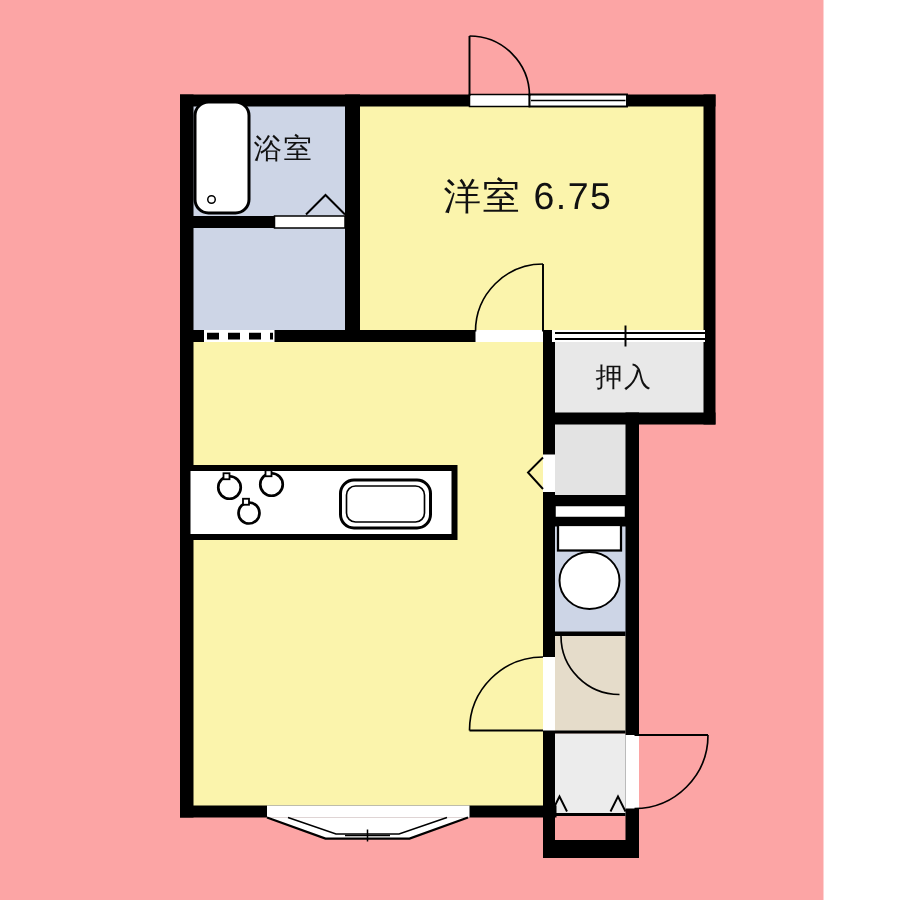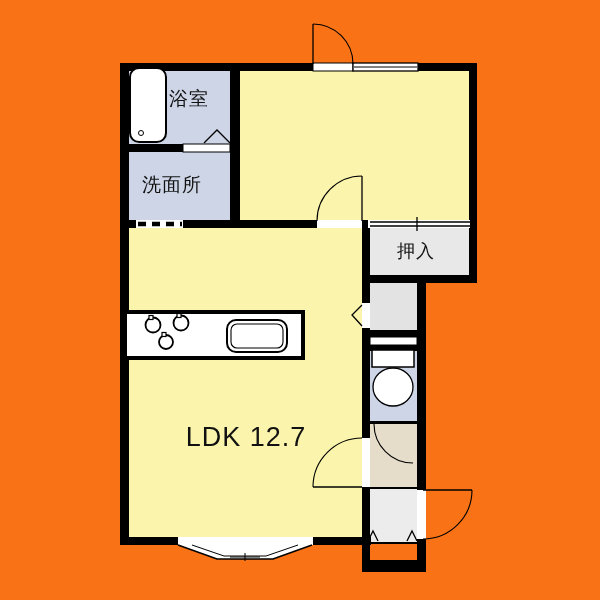--- a/index.html
+++ b/index.html
@@ -1,17 +1,17 @@
 <!DOCTYPE html>
 <html><head>
 <meta charset="utf-8">
 <style>
   html,body{margin:0;padding:0;background:#fff;}
-  .stage{position:relative;width:600px;height:600px;background:#f97316;overflow:hidden;
-         font-family:"Liberation Sans","DejaVu Sans",sans-serif;}
+  .stage{position:relative;width:532px;height:600px;background:#fca5a5;overflow:hidden;
+         font-family:"Liberation Sans","DejaVu Sans",sans-serif;padding-left:17px;}
   .stage svg{position:absolute;left:0;top:0;}
   .room-label{position:absolute;transform:translate(-50%,-50%);color:#111;
               white-space:nowrap;font-weight:500;letter-spacing:1px;}
   .lbl-bath{left:189px;top:99px;font-size:19px;}
   .lbl-wash{left:172px;top:185px;font-size:19px;}
   .lbl-yoshitsu{left:352px;top:131px;font-size:25px;}
   .lbl-oshiire{left:416px;top:251px;font-size:18px;}
   .lbl-ldk{left:246px;top:437px;font-size:27px;}
 </style>
 </head>
@@ -140,16 +140,15 @@
     <g fill="none" stroke="#000">
       <path d="M 178 545 L 217 559 L 273 559 L 312 545" fill="#fff" stroke-width="1.5"></path>
       <path d="M 192 545 L 224 556 L 266 556 L 298 545" stroke-width="1"></path>
       <line x1="230" y1="557" x2="260" y2="557" stroke-width="1"></line>
       <line x1="245" y1="553" x2="245" y2="561" stroke-width="1"></line>
     </g>
   </g>
 </svg>
 
   <div class="room-label lbl-bath">浴室</div>
-  <div class="room-label lbl-wash">洗面所</div>
+  <div class="room-label lbl-yoshitsu">洋室 6.75</div>
   <div class="room-label lbl-oshiire">押入</div>
-  <div class="room-label lbl-ldk">LDK 12.7</div>
 </div>
 
 </body></html>

